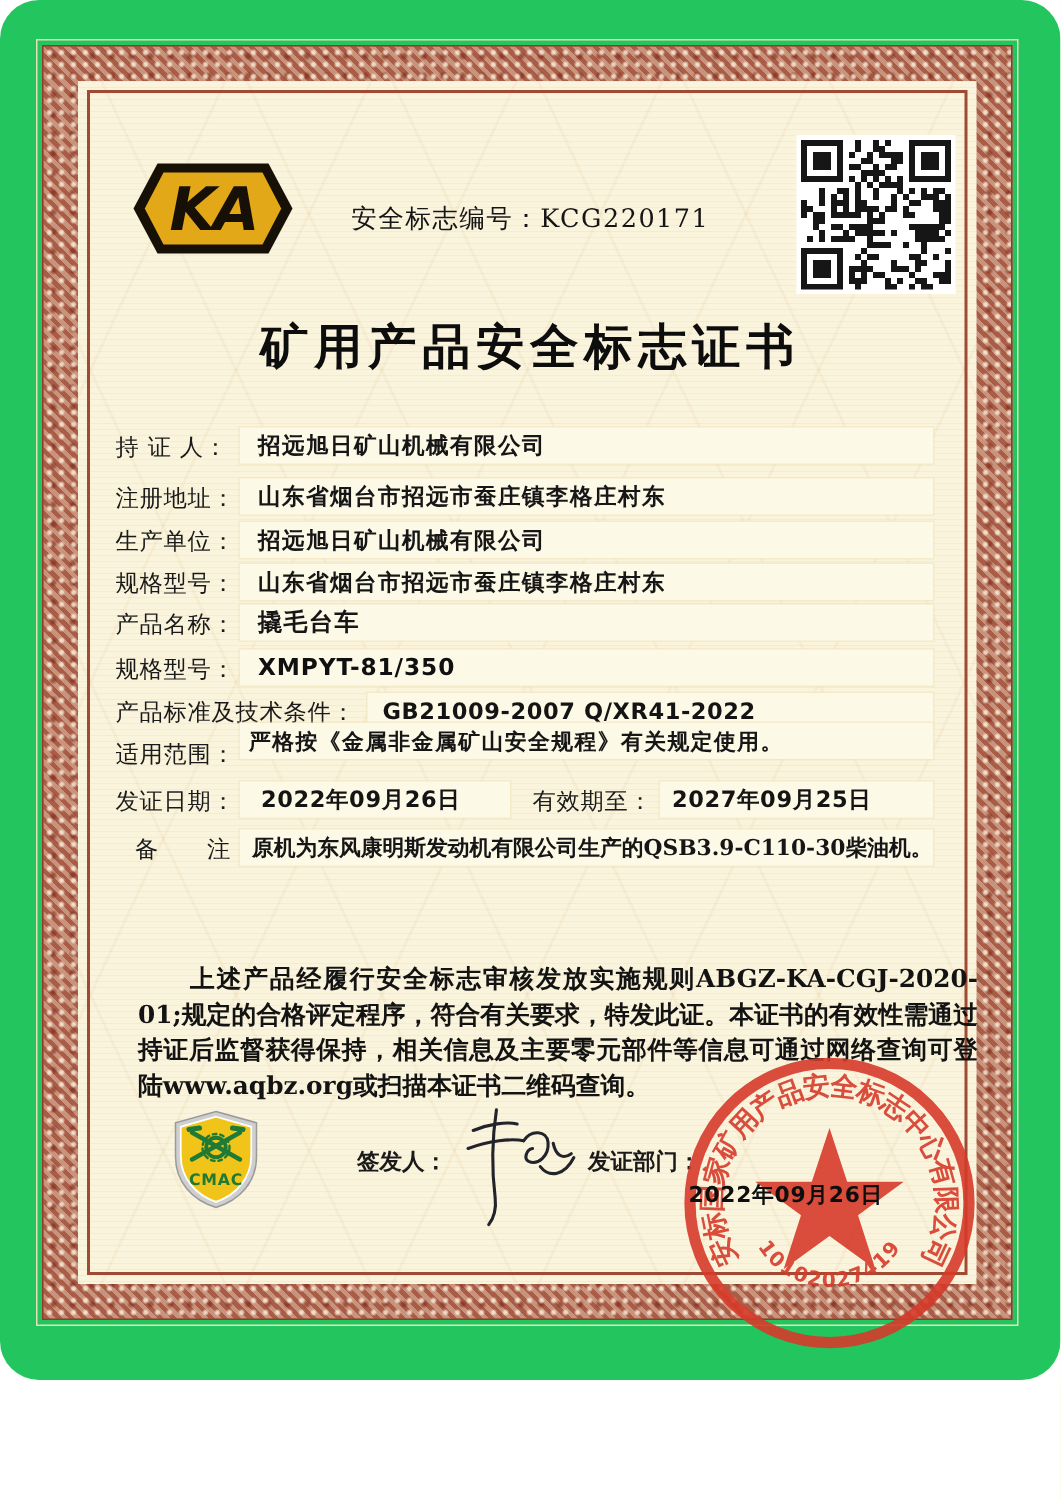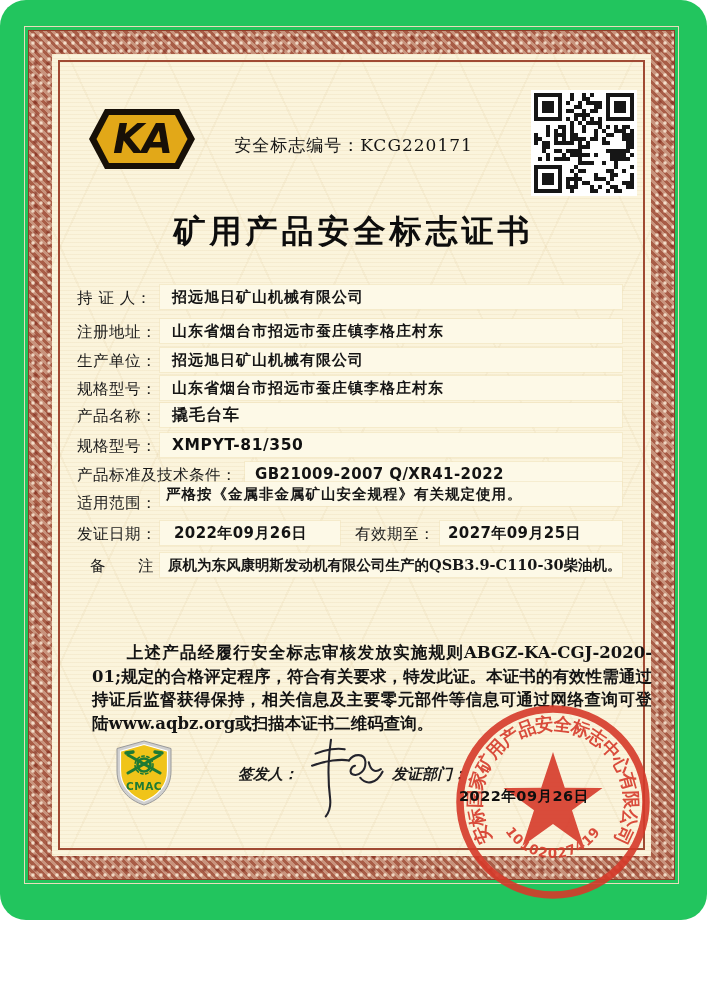--- a/index.html
+++ b/index.html
@@ -31,21 +31,21 @@
   .title{left:0;top:210px;width:707px;text-align:center;font-size:32px;font-weight:900;color:#0d0d0d;
          letter-spacing:4px;font-family:"DejaVu Sans","Liberation Sans",sans-serif;}
 
   .row-label{font-size:15.5px;font-weight:400;color:#1a1a1a;letter-spacing:.5px;white-space:nowrap;}
   .val-box{background:#fdf9e7;height:24px;display:flex;align-items:center;box-shadow:0 0 0 1px rgba(240,228,190,.55);}
   .v-kai{font-family:"DejaVu Serif","Liberation Serif",serif;font-weight:700;font-size:15px;color:#161616;letter-spacing:1px;white-space:nowrap;}
   .v-sans{font-size:15px;font-weight:600;color:#141414;letter-spacing:.4px;white-space:nowrap;}
   .v-model{font-size:15.5px;font-weight:800;color:#101010;letter-spacing:.6px;}
   .statement{left:72px;top:641px;width:560px;font-family:"DejaVu Serif","Liberation Serif",serif;
              font-size:16.5px;font-weight:700;line-height:23.5px;color:#131313;text-indent:2.1em;text-align:justify;margin-left:20px;}
-  .sign-label{font-size:15px;font-weight:700;color:#1a1a1a;font-style:italic;}
+  .sign-label{font-size:15px;font-weight:700;color:#1a1a1a;}
   .stamp-date{left:459px;top:787px;font-size:14.5px;font-weight:700;color:#0e0e0e;z-index:5;letter-spacing:.5px;}
   .stamp-svg{left:453px;top:702px;width:200px;height:200px;z-index:4;}
   .stamp-text{font-family:"DejaVu Sans","Liberation Sans",sans-serif;font-weight:700;fill:#d63a2a;}
   .sig-svg{left:300px;top:731px;width:86px;height:90px;z-index:2;}
   .cmac{left:115px;top:740px;width:58px;height:66px;}
 </style>
 </head>
 <body>
 
 <div class="page">

